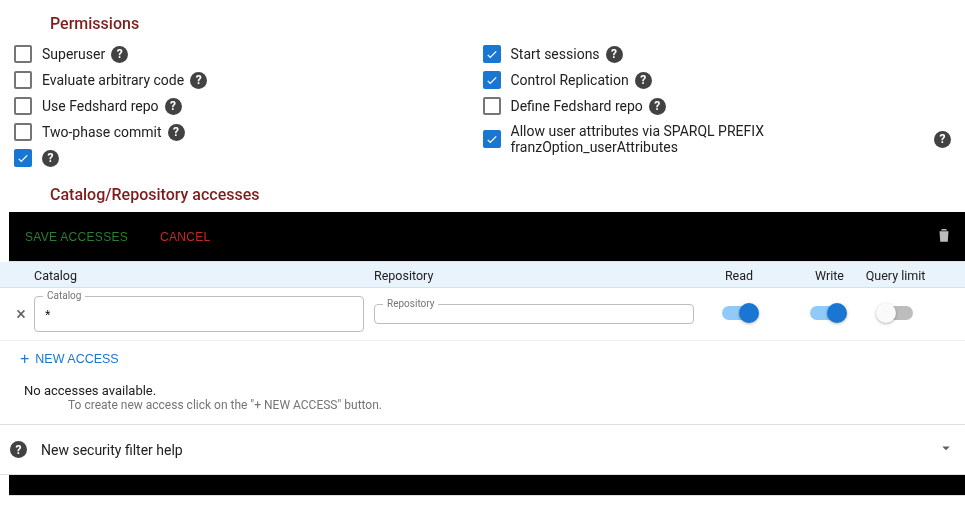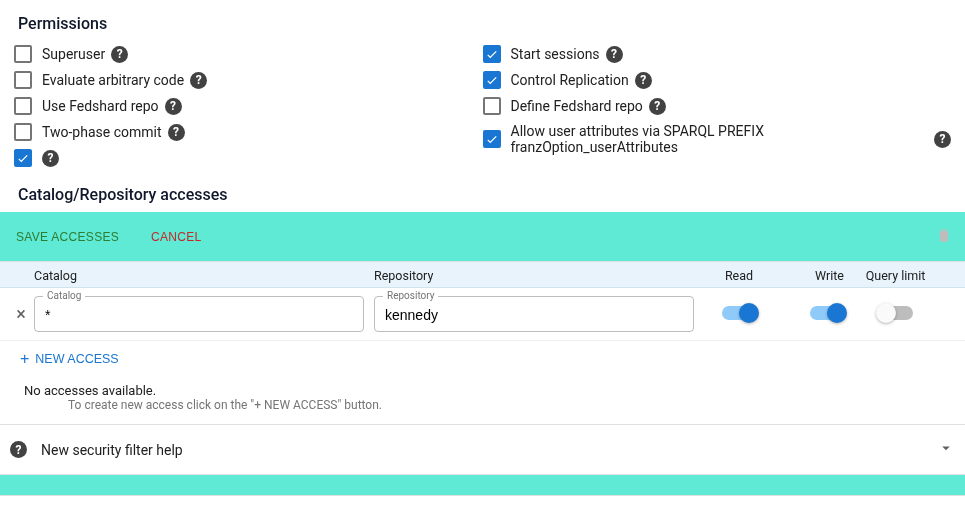--- a/index.html
+++ b/index.html
@@ -7,22 +7,23 @@
     font-family: Roboto, -apple-system, BlinkMacSystemFont, "Segoe UI", Arial, sans-serif;
     font-size: 13px;
     color: #212121;
     background: #fff;
     width: 965px;
   }
   .container { padding: 0 14px; }
   .section-title {
     font-size: 16px;
     font-weight: 500;
-    color: #0f172a;
+    color: #7f1d1d;
     padding: 14px 0 8px 4px;
+    margin-left: 32px;
   }
   .perm-grid {
     display: flex;
   }
   .perm-col {
     flex: 1;
   }
   .perm-item {
     display: flex;
     align-items: center;
@@ -54,25 +55,26 @@
     color: #fff;
     display: inline-flex;
     align-items: center;
     justify-content: center;
     font-size: 12px;
     font-weight: bold;
     cursor: pointer;
     flex-shrink: 0;
   }
   .actions-bar {
-    background: #5eead4;
+    background: #000000;
     display: flex;
     align-items: center;
     padding: 10px 8px;
     border-bottom: 1px solid #e0e0e0;
+    margin-left: 9px;
   }
   .btn-text {
     font-size: 12px;
     font-weight: 500;
     letter-spacing: 0.3px;
     background: none;
     border: none;
     cursor: pointer;
     padding: 4px 8px;
     text-transform: uppercase;
@@ -281,21 +283,20 @@
     </div>
   <div class="col-catalog">
     <div class="field-wrap">
       <span class="float-lbl">Catalog</span>
       <input type="text" value="*" style="">
     </div>
   </div>
   <div class="col-repo">
     <div class="field-wrap">
       <span class="float-lbl">Repository</span>
-      <input type="text" value="kennedy" style="">
     </div>
   </div>
   <div class="col-read"><span class="toggle"><span class="knob"></span></span></div>
   <div class="col-write"><span class="toggle"><span class="knob"></span></span></div>
   <div class="col-qlimit"><span class="toggle off"><span class="knob"></span></span></div>
 </div>
 
 <div class="container">
   <button class="link-btn">
     <span class="plus">+</span>

